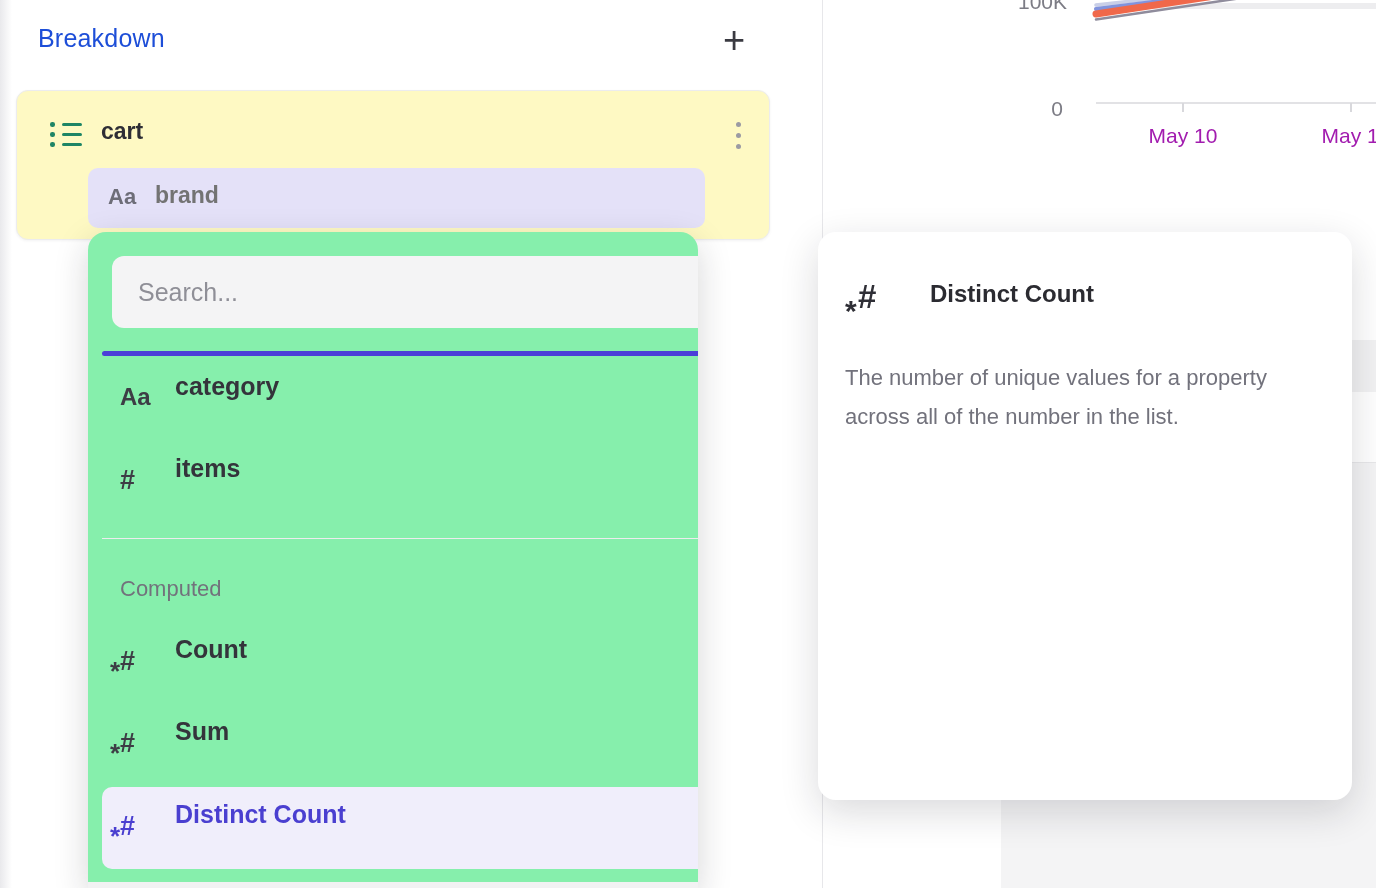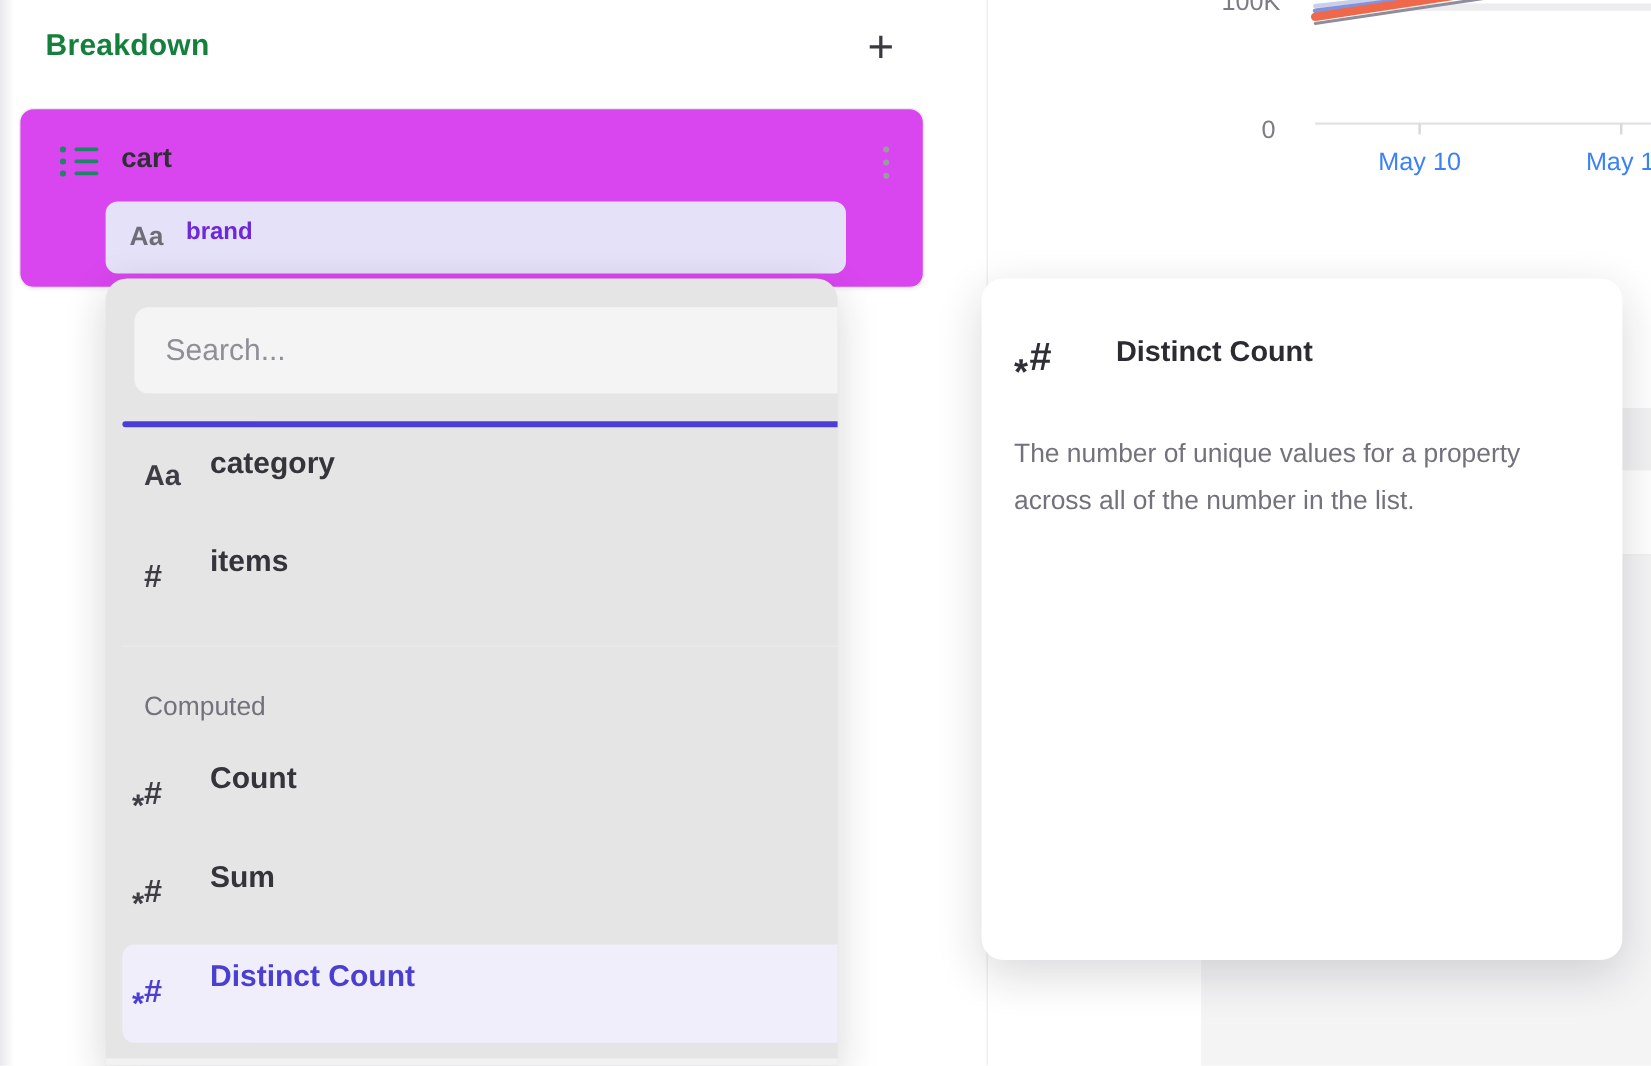--- a/index.html
+++ b/index.html
@@ -5,44 +5,44 @@
   * { margin:0; padding:0; box-sizing:border-box; }
   html,body { width:1376px; height:888px; overflow:hidden; background:#fff;
     font-family:"Liberation Sans", sans-serif; -webkit-font-smoothing:antialiased; }
 
   
   .left-panel { position:absolute; left:0; top:0; width:822px; height:888px; background:#fff; }
   .left-edge-shadow { position:absolute; left:0; top:0; width:12px; height:888px;
     background:linear-gradient(to right,#e9e9ec,rgba(255,255,255,0)); pointer-events:none; }
 
   .breakdown-header { position:absolute; left:38px; top:24px; width:740px; height:36px; }
-  .breakdown-title { font-size:25px; font-weight:700; color:#15803d; letter-spacing:.2px; }
+  .breakdown-title { font-size:25px; font-weight:400; color:#1d4ed8; letter-spacing:.2px; }
   .plus-btn { position:absolute; left:674px; top:-6px; width:44px; height:44px;
     font-size:38px; font-weight:300; color:#3a3a41; text-align:center; line-height:44px; cursor:pointer; }
 
   .cart-card { position:absolute; left:16px; top:90px; width:754px; height:150px;
-    background:#d946ef; border:1px solid #ececee; border-radius:12px;
+    background:#fef9c3; border:1px solid #ececee; border-radius:12px;
     box-shadow:0 1px 3px rgba(20,20,30,.05); }
   .cart-row { position:absolute; left:0; top:14px; width:100%; height:60px; }
   .list-icon { position:absolute; left:33px; top:16px; width:32px; height:26px; }
   .list-icon .li-line { position:absolute; left:12px; height:3.5px; width:20px; background:#1e8565; border-radius:2px; }
   .list-icon .li-dot  { position:absolute; left:0;  width:4.5px; height:4.5px; background:#1e8565; border-radius:50%; }
   .cart-name { position:absolute; left:84px; top:13px; font-size:23px; font-weight:700; color:#2e2e35; }
   .kebab { position:absolute; left:703px; top:8px; width:36px; height:44px; cursor:pointer; }
   .kebab i { position:absolute; left:16px; width:5px; height:5px; border-radius:50%; background:#9b9ba3; }
   .kebab i:nth-child(1){ top:9px; } .kebab i:nth-child(2){ top:20px; } .kebab i:nth-child(3){ top:31px; }
 
   .brand-pill { position:absolute; left:88px; top:168px; width:617px; height:60px;
     background:#e4e1f8; border-radius:10px; cursor:pointer; }
   .brand-pill .aa { position:absolute; left:20px; top:16px; font-size:22px; font-weight:600; color:#6d6d78; }
-  .brand-pill .brand-label { position:absolute; left:67px; top:14px; font-size:20px; font-weight:700; color:#6d28d9; }
+  .brand-pill .brand-label { position:absolute; left:67px; top:14px; font-size:23px; font-weight:700; color:#737373; }
 
   
   .dropdown { position:absolute; left:88px; top:232px; width:610px; height:656px;
-    background:#e5e5e5; border-radius:18px 18px 0 0;
+    background:#86efac; border-radius:18px 18px 0 0;
     box-shadow:0 10px 34px rgba(25,25,35,.18); z-index:30; overflow:hidden; }
   .search-box { position:absolute; left:24px; top:24px; width:672px; height:72px;
     background:#f4f4f5; border-radius:12px; border:none; outline:none;
     font-size:25px; color:#3a3a41; padding:0 26px; font-family:"Liberation Sans",sans-serif; }
   .search-box::placeholder { color:#8f8f97; }
   .indicator-bar { position:absolute; left:14px; top:119px; width:692px; height:5px;
     background:#4b3ed8; border-radius:3px; }
   .dd-list { position:absolute; left:0; top:124px; width:720px; height:532px; }
   .dd-item { position:absolute; left:14px; width:692px; height:82px; border-radius:10px; cursor:pointer; }
   .dd-item .type-icon { position:absolute; left:18px; top:24px; width:44px; font-size:24px;
@@ -61,21 +61,21 @@
   .dd-footer-strip { position:absolute; left:0; top:650px; width:720px; height:6px; background:#f2f2f3; }
 
   
   .right-region { position:absolute; left:822px; top:0; width:554px; height:888px;
     background:#fff; border-left:1px solid #e7e7ea; }
   .chart-area { position:absolute; left:0; top:0; width:554px; height:170px; }
   .chart-area svg { position:absolute; left:0; top:0; }
   .y-tick { position:absolute; font-size:21px; color:#7c7c85; text-align:right; width:70px; }
   .y-tick-100k { left:174px; top:-10px; }
   .y-tick-0 { left:170px; top:97px; }
-  .x-tick { position:absolute; top:124px; width:110px; font-size:21px; color:#3b82f6; text-align:center; }
+  .x-tick { position:absolute; top:124px; width:110px; font-size:21px; color:#a21caf; text-align:center; }
   .x-tick-1 { left:305px; } .x-tick-2 { left:478px; }
   .table-header-band { position:absolute; left:0; top:340px; width:554px; height:52px; background:#f2f2f3; }
   .table-divider { position:absolute; left:0; top:462px; width:554px; height:1px; background:#e8e8ea; }
   .table-gray-block { position:absolute; left:178px; top:463px; width:376px; height:425px; background:#f4f4f5; }
 
   
   .tooltip-card { position:absolute; left:818px; top:232px; width:534px; height:568px;
     background:#fff; border-radius:18px; box-shadow:0 12px 38px rgba(25,25,35,.16); z-index:20; }
   .tooltip-head { position:absolute; left:40px; top:46px; height:44px; }
   .tooltip-icon { position:relative; display:inline-block; font-size:33px; font-weight:600; color:#2f2f36; }

